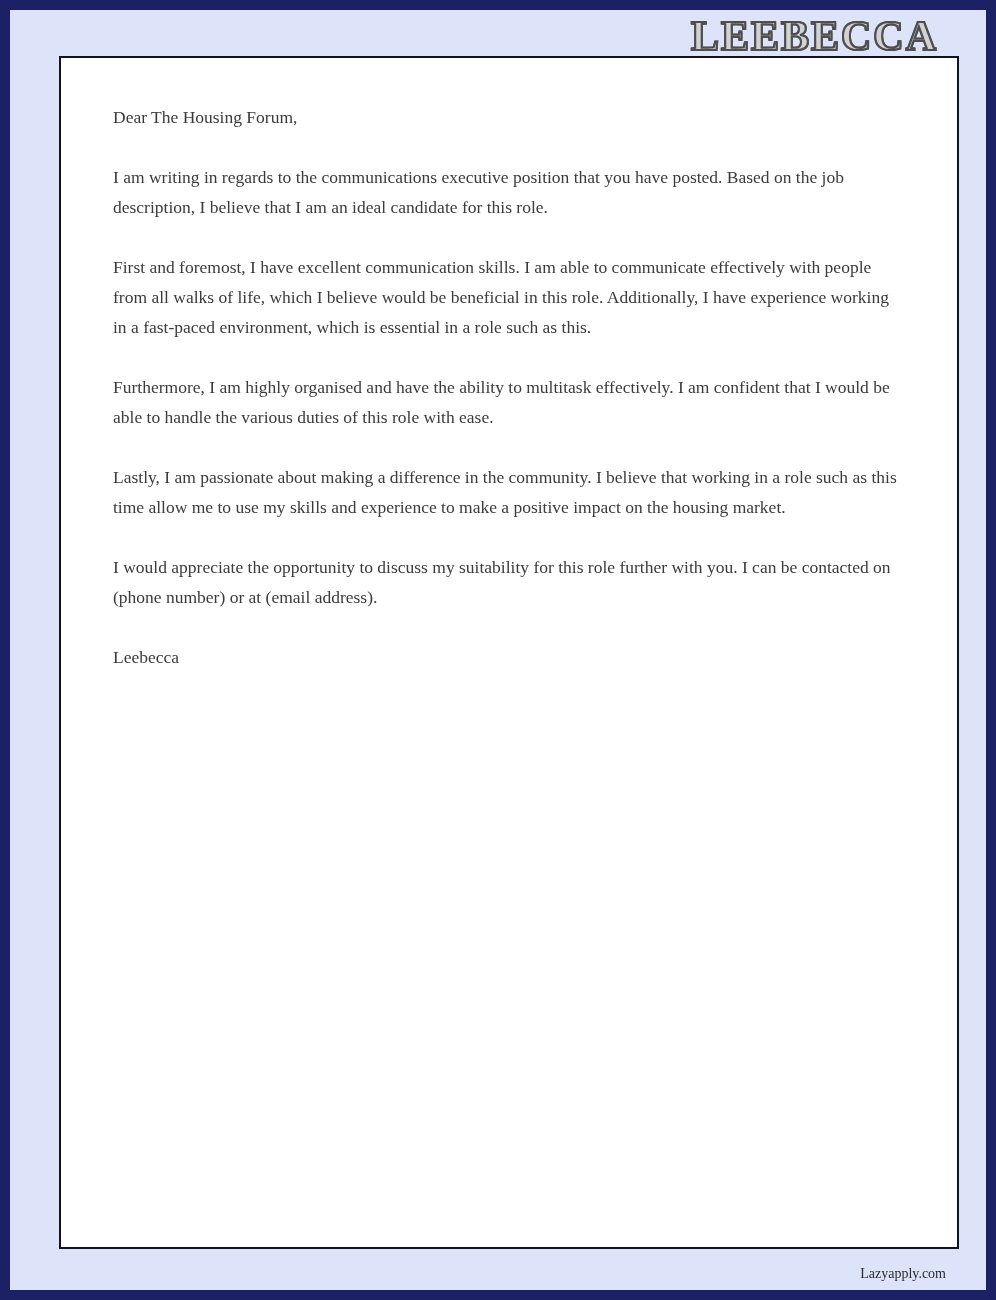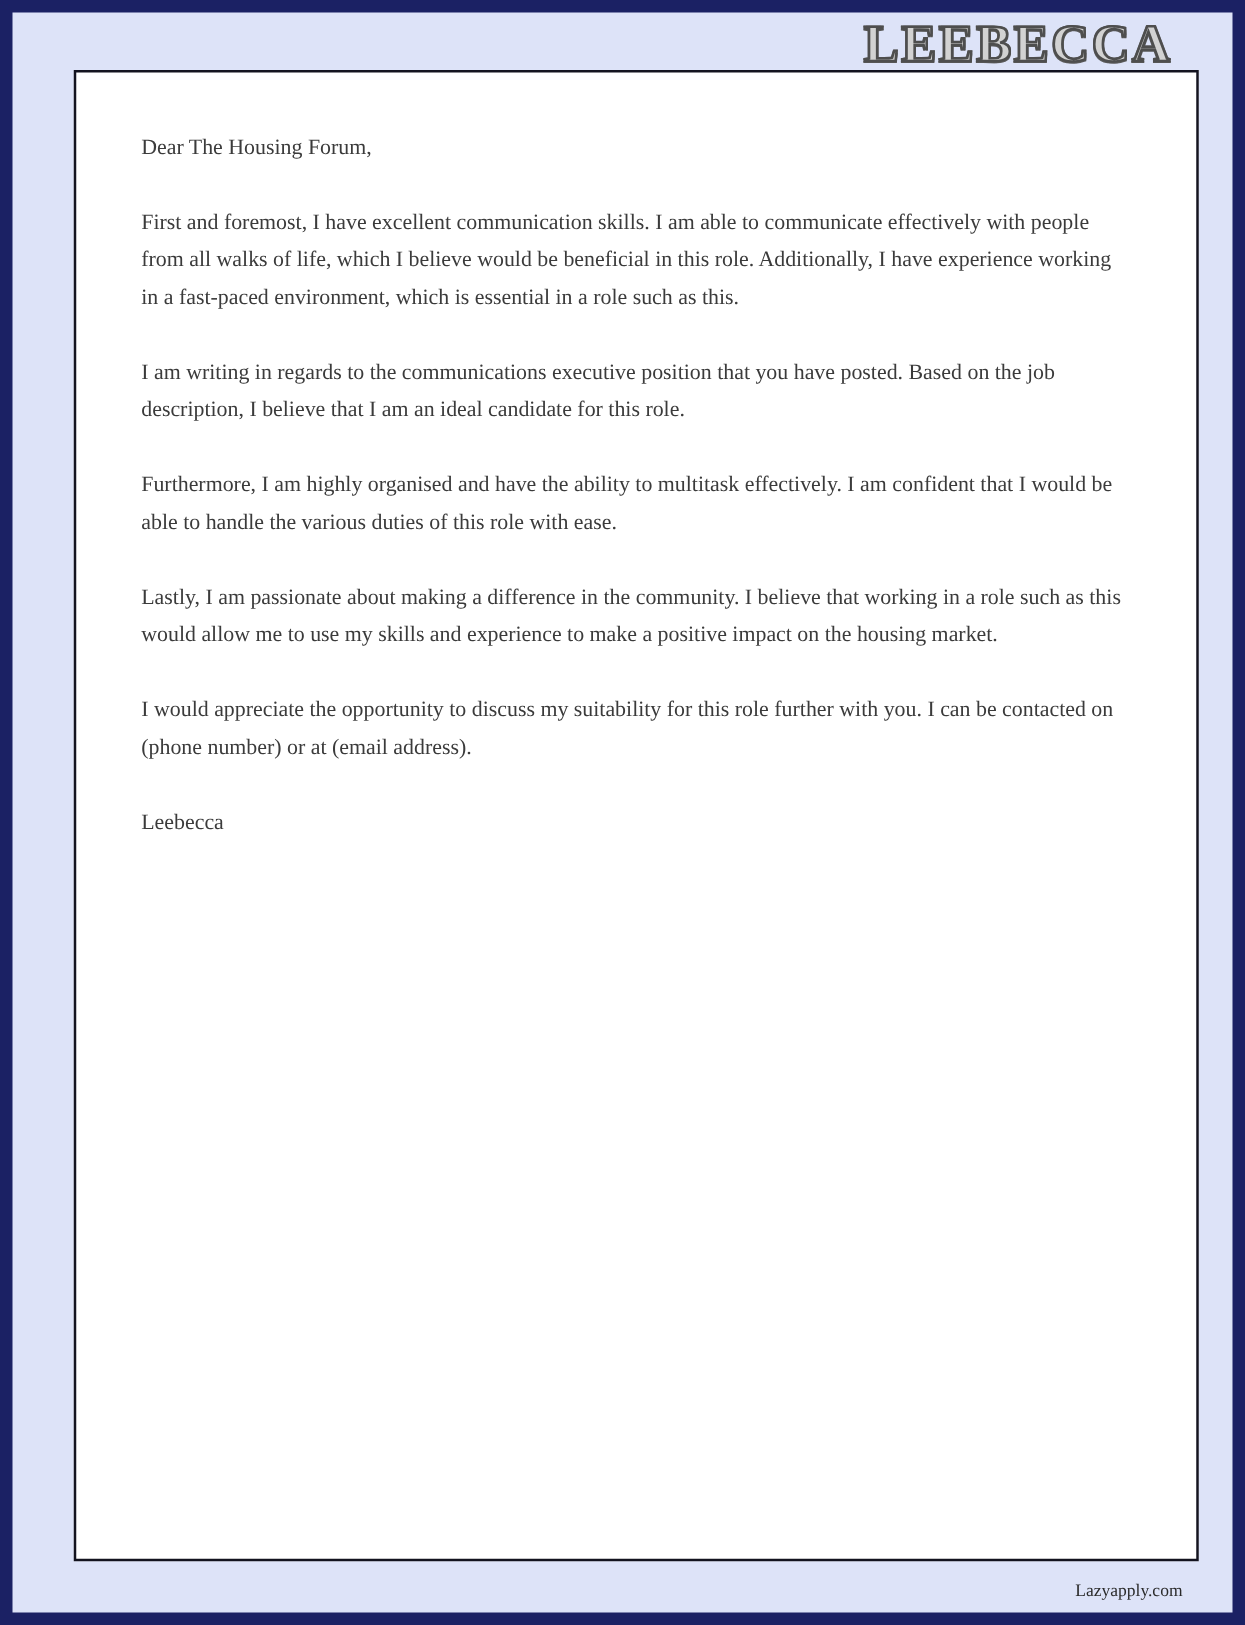--- a/index.html
+++ b/index.html
@@ -78,27 +78,27 @@
 
 <div class="canvas">
 
   <div class="brand-bar">
     <span class="brand">LEEBECCA</span>
   </div>
 
   <div class="page">
     <p>Dear The Housing Forum,</p>
 
+    <p>I am writing in regards to the communications executive position that you have posted. Based on the job description, I believe that I am an ideal candidate for this role.</p>
+
     <p>First and foremost, I have excellent communication skills. I am able to communicate effectively with people from all walks of life, which I believe would be beneficial in this role. Additionally, I have experience working in a fast-paced environment, which is essential in a role such as this.</p>
-
-    <p>I am writing in regards to the communications executive position that you have posted. Based on the job description, I believe that I am an ideal candidate for this role.</p>
 
     <p>Furthermore, I am highly organised and have the ability to multitask effectively. I am confident that I would be able to handle the various duties of this role with ease.</p>
 
-    <p>Lastly, I am passionate about making a difference in the community. I believe that working in a role such as this would allow me to use my skills and experience to make a positive impact on the housing market.</p>
+    <p>Lastly, I am passionate about making a difference in the community. I believe that working in a role such as this time allow me to use my skills and experience to make a positive impact on the housing market.</p>
 
     <p>I would appreciate the opportunity to discuss my suitability for this role further with you. I can be contacted on (phone number) or at (email address).</p>
 
 
 
     <p>Leebecca</p>
 
   </div>
 
   <div class="watermark">Lazyapply.com</div>

